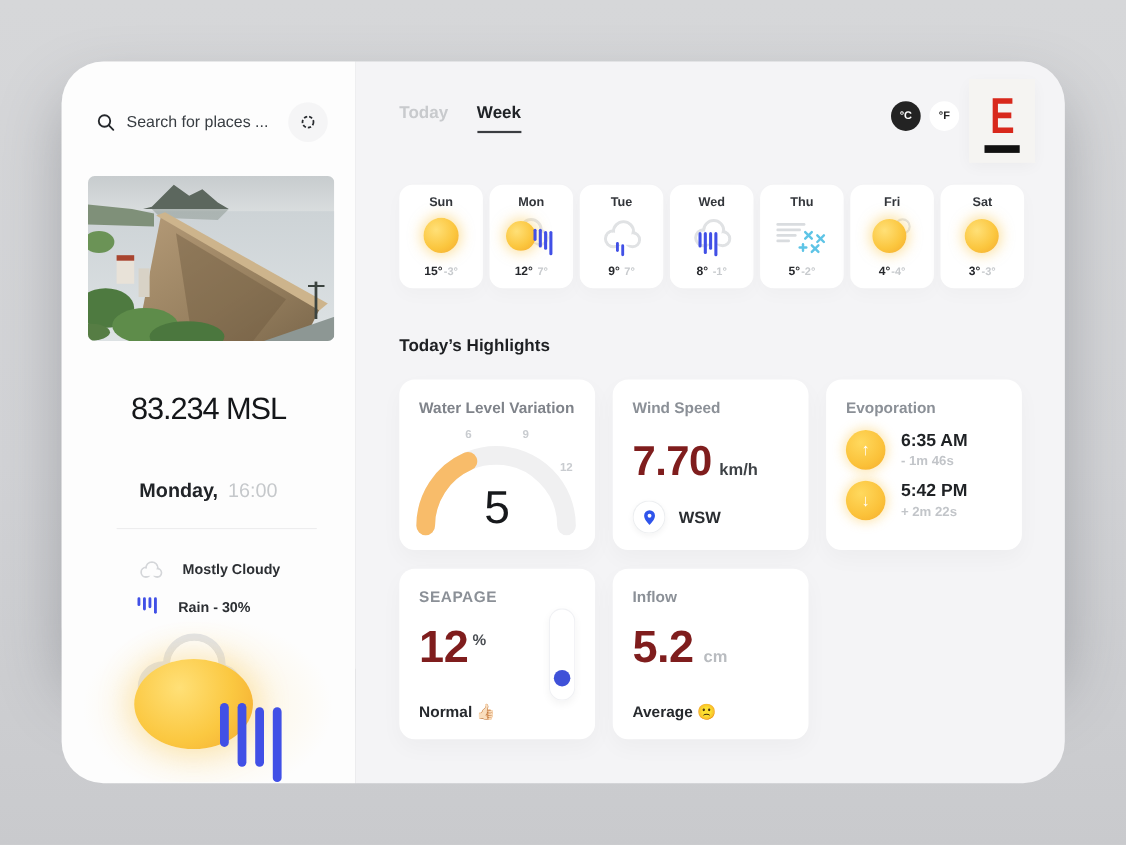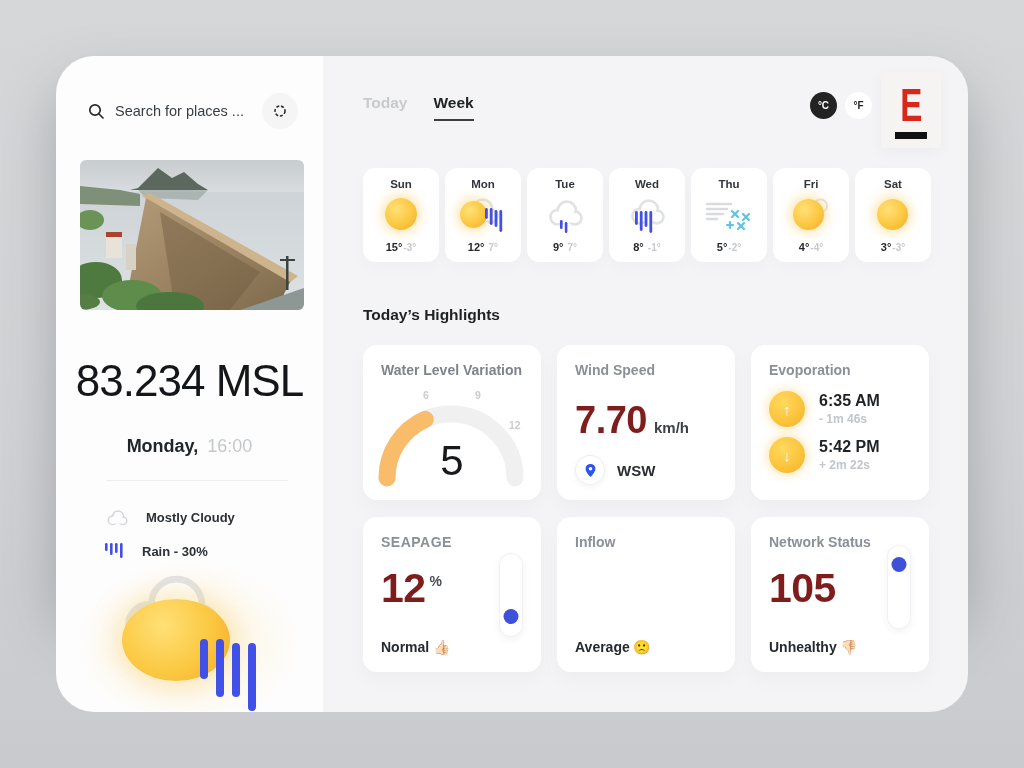--- a/index.html
+++ b/index.html
@@ -20,29 +20,29 @@
   .search-input { border:none; outline:none; background:transparent; margin-left:10px;
     font-size:14.5px; color:#33373c; width:130px; font-family:inherit; }
   .search-input::placeholder { color:#383d42; opacity:1; }
   .locate-btn { position:absolute; right:0; top:1px; width:36px; height:36px; border-radius:50%;
     background:#f5f5f6; display:flex; align-items:center; justify-content:center; cursor:pointer; }
 
   .photo { position:absolute; left:24px; top:104px; width:224px; height:150px;
     border-radius:6px; overflow:hidden; }
 
   .msl { position:absolute; left:0; top:300px; width:100%; text-align:center;
-    font-size:44px; letter-spacing:-1px; color:#141619; font-weight:400; }
+    font-size:28px; letter-spacing:-1px; color:#141619; font-weight:400; }
 
   .datetime { position:absolute; left:0; top:380px; width:100%; text-align:center; font-size:18px; }
   .datetime .day { font-weight:700; color:#212428; }
   .datetime .time { color:#c5c8cb; font-weight:400; margin-left:4px; }
 
   .sb-divider { position:absolute; left:50px; top:424px; width:182px; height:1px; background:#ededee; }
 
-  .cond { position:absolute; left:48px; display:flex; align-items:center; gap:16px; }
+  .cond { position:absolute; left:68px; display:flex; align-items:center; gap:16px; }
   .cond .lbl { font-size:13px; color:#2c2f33; font-weight:600; }
 
   .hero { position:absolute; left:0; top:495px; width:267px; height:161px; }
   .hero .glow { position:absolute; left:18px; top:10px; width:230px; height:150px;
     background:radial-gradient(ellipse at 50% 55%, rgba(255,215,120,.25), rgba(255,255,255,0) 70%); }
   .hero .bigcloud { position:absolute; left:48px; top:18px; }
   .hero .bigsun { position:absolute; left:66px; top:48px; width:108px; height:82px; border-radius:50%;
     background:radial-gradient(circle at 38% 32%, #ffe077 0%, #fbc841 55%, #f3a82e 100%);
     box-shadow:0 0 26px 6px rgba(250,195,70,.35); }
   .hero .bigbars { position:absolute; left:142px; top:86px; }
@@ -472,28 +472,22 @@
         <span class="big-unit-sup">%</span>
       </div>
       <div class="vslider" style="top:36px;">
         <div class="dot" style="bottom:13px;"></div>
       </div>
       <div class="status-lbl">Normal 👍🏻</div>
     </div>
 
     <div class="hcard" style="left:234px;top:461px;">
       <div class="ht">Inflow</div>
+      <div class="big-val-row" style="top:48px;">
+        <span class="big-val" style="font-size:41px;">5.2</span>
+        <span class="big-unit-gray">cm</span>
+      </div>
       <div class="status-lbl">Average 🙁</div>
     </div>
 
-    <div class="hcard" style="left:428px;top:461px;">
-      <div class="ht">Network Status</div>
-      <div class="big-val-row" style="top:48px;">
-        <span class="big-val" style="font-size:41px;">105</span>
-      </div>
-      <div class="vslider" style="top:28px;">
-        <div class="dot" style="top:12px;"></div>
-      </div>
-      <div class="status-lbl">Unhealthy 👎🏻</div>
-    </div>
 
   </div>
 </div>
 
 </body></html>

